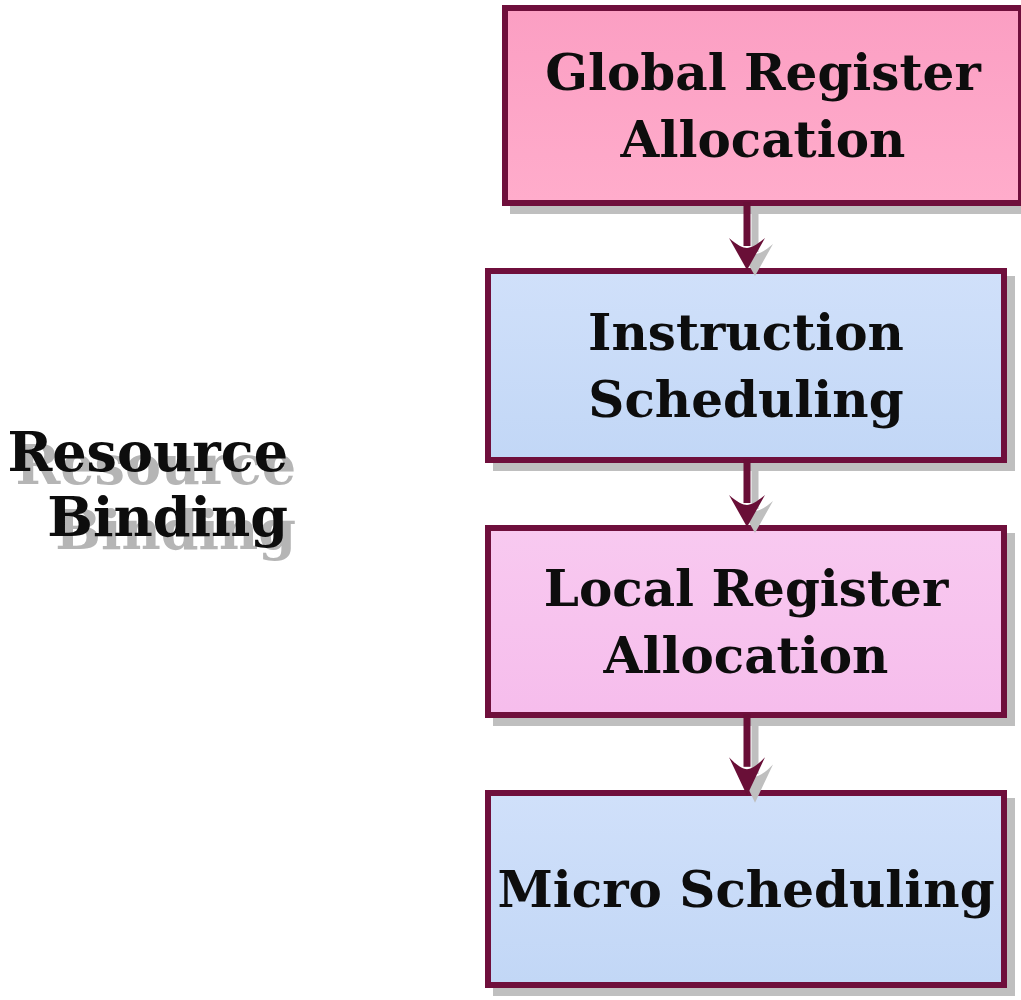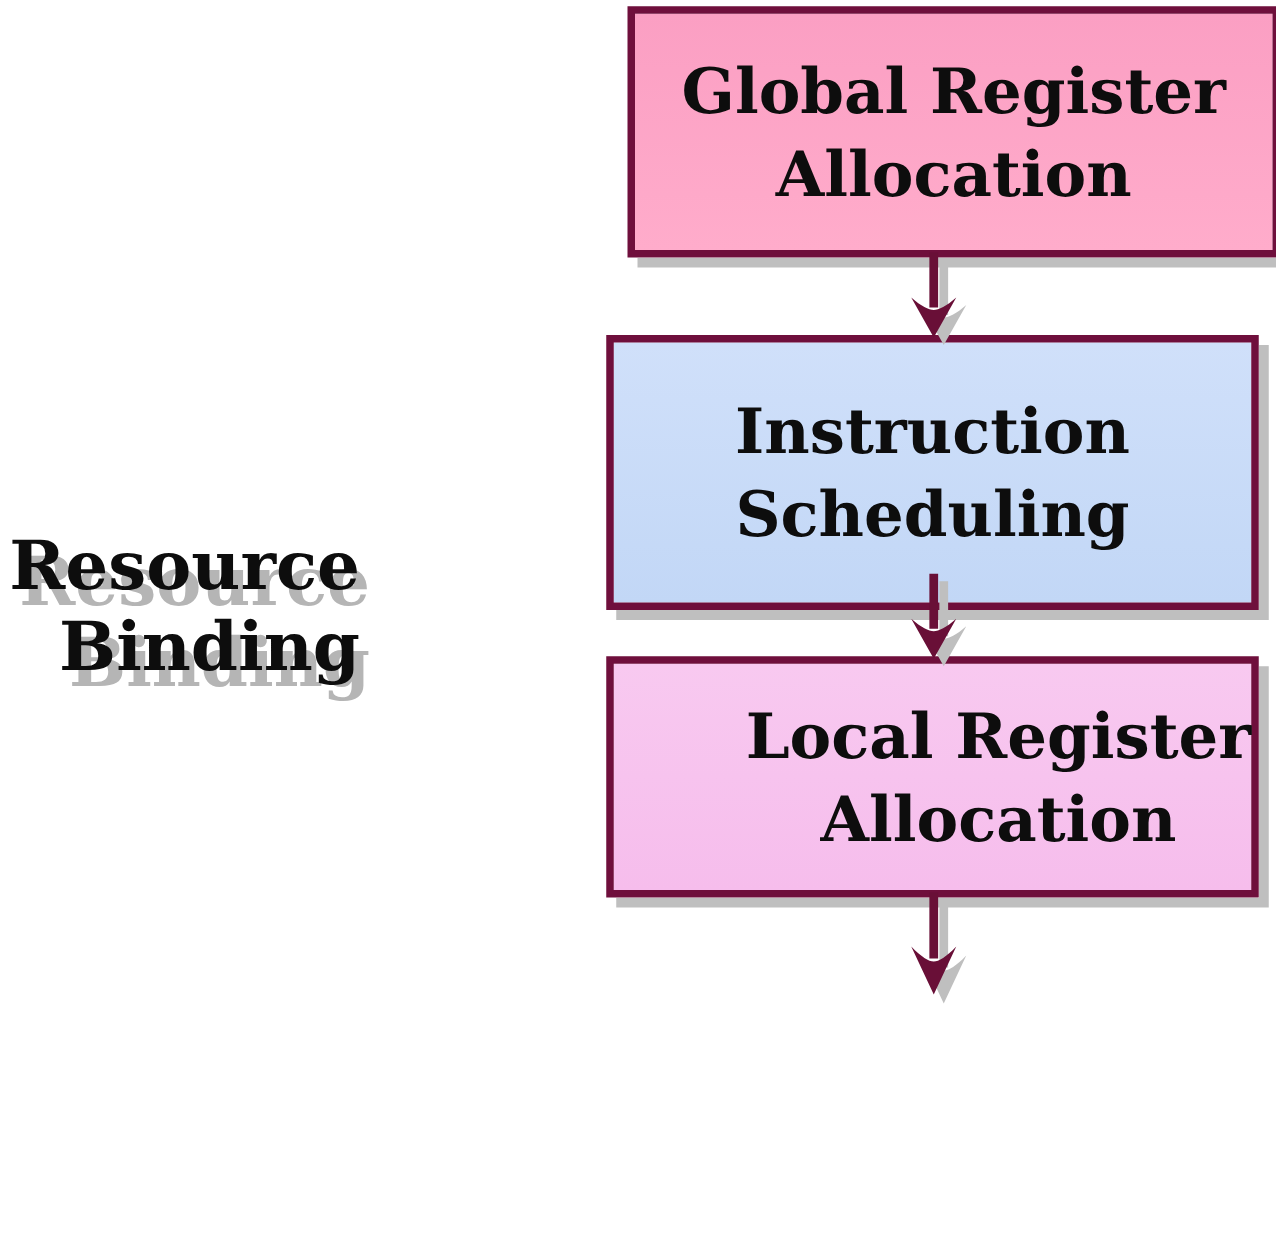--- a/index.html
+++ b/index.html
@@ -37,23 +37,23 @@
     justify-content:center;
     text-align:center;
     font-weight:bold;
     font-size:50px;
     line-height:1.34;
     color:var(--text);
     white-space:pre-line;
   }
   .box--pink{background:linear-gradient(180deg,var(--pink-top),var(--pink-bottom));margin-left:17px;}
   .box--blue{background:linear-gradient(180deg,var(--blue-top),var(--blue-bottom));}
-  .box--lavender{background:linear-gradient(180deg,var(--lavender-top),var(--lavender-bottom));justify-content:flex-end;}
+  .box--lavender{background:linear-gradient(180deg,var(--lavender-top),var(--lavender-bottom));}
   .box-1{top:5px;height:201px;}
-  .box-2{top:268px;height:220px;}
+  .box-2{top:268px;height:195px;}
   .box-3{top:525px;height:193px;}
   .box-4{top:790px;height:198px;}
 
   .arrow{
     position:absolute;
     left:723px;
     width:48px;
     overflow:visible;
     z-index:5;
   }
@@ -126,14 +126,17 @@
     <g class="shadow" transform="translate(8,6)">
       <rect x="20.5" y="0" width="7" height="44"></rect>
       <path d="M24 68 L6 36 C14 43 20 46 24 46 C28 46 34 43 42 36 Z"></path>
     </g>
     <g class="body">
       <rect x="20.5" y="0" width="7" height="44"></rect>
       <path d="M24 68 L6 36 C14 43 20 46 24 46 C28 46 34 43 42 36 Z"></path>
     </g>
   </svg>
 
+  <div class="flow-box box--blue box-4">
+    <span>Micro Scheduling</span>
+  </div>
 
 </div>
 
 </body></html>

